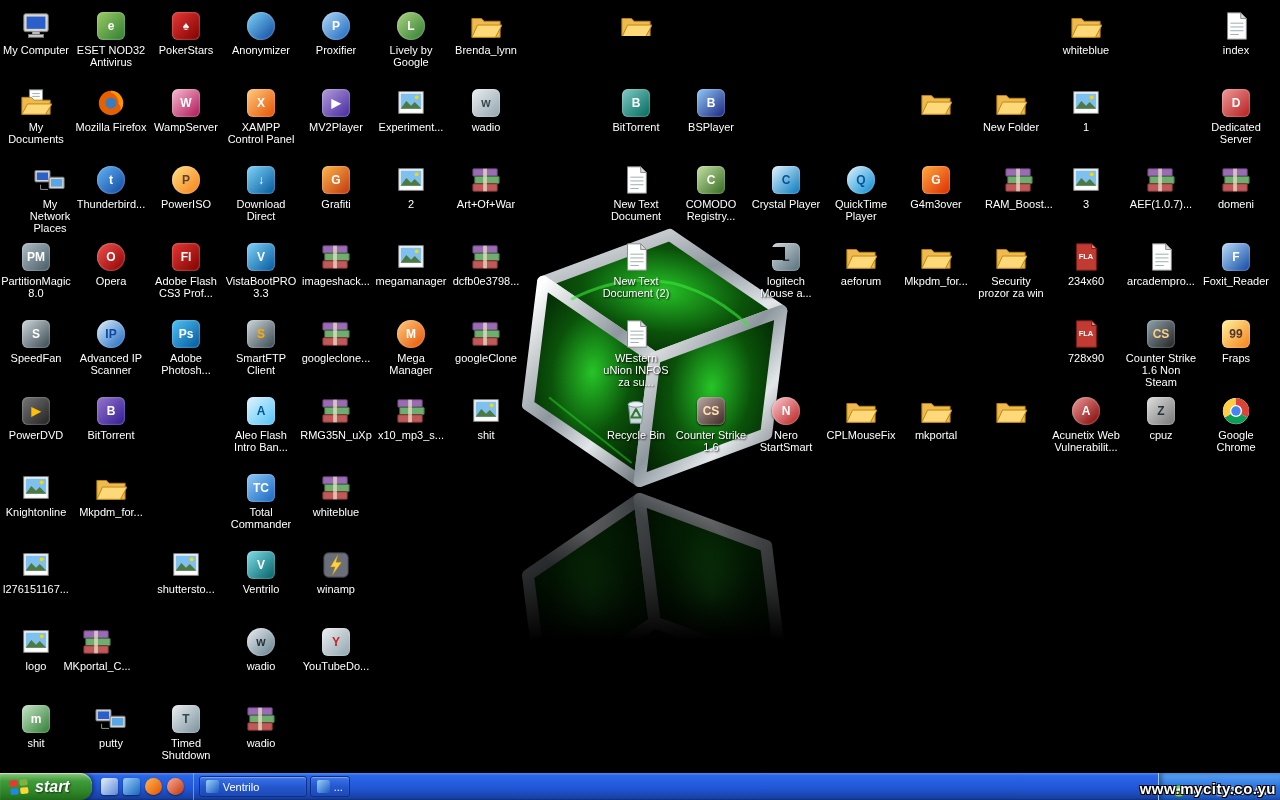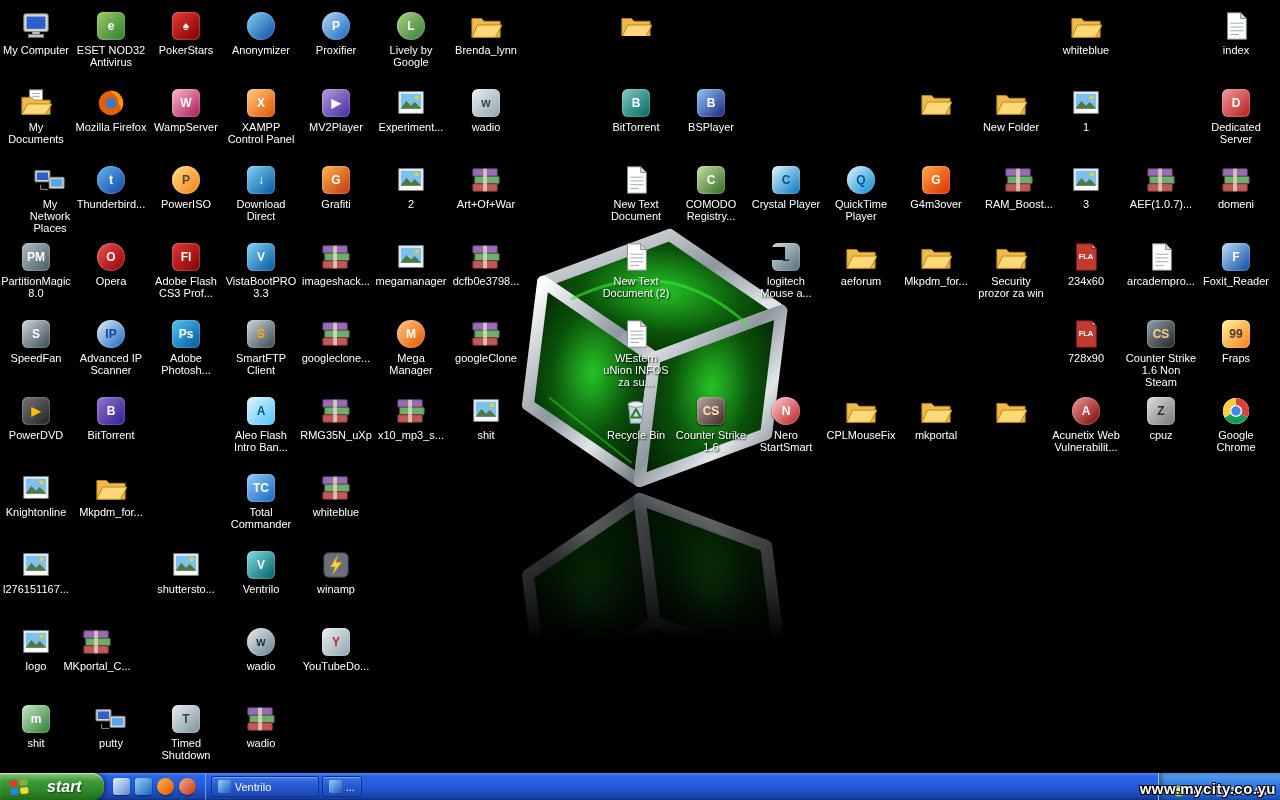--- a/index.html
+++ b/index.html
@@ -7,21 +7,21 @@
   #desktop{position:absolute;left:0;top:0;width:1280px;height:773px;background:#000;overflow:hidden}
   #wallpaper{position:absolute;left:495px;top:220px;z-index:1}
   #icons{position:absolute;left:0;top:0;width:1280px;height:773px;z-index:2}
   .icon{position:absolute;width:72px;text-align:center;cursor:pointer;z-index:5}
   .icon .gfx{width:34px;height:32px;margin:0 auto;display:flex;align-items:center;justify-content:center}
   .icon .lbl{margin-top:2px;font-size:11px;line-height:12px;color:#fff;text-shadow:1px 1px 2px #000;word-wrap:break-word}
   .appic{width:28px;height:28px;display:flex;align-items:center;justify-content:center;font-weight:bold;font-size:12px;box-shadow:inset 0 0 2px rgba(255,255,255,.6),0 1px 2px rgba(0,0,0,.8)}
   .censor{position:absolute;background:#000;z-index:6}
   #taskbar{position:absolute;left:0;bottom:0;width:1280px;height:27px;display:flex;align-items:stretch;z-index:20;
     background:linear-gradient(#4a8ef5,#2a66e8 10%,#2157d7 55%,#1941a5 92%,#10307e)}
-  .start-btn{display:flex;align-items:center;gap:18px;padding:0 22px 0 9px;cursor:pointer;
+  .start-btn{display:flex;align-items:center;gap:6px;padding:0 22px 0 9px;cursor:pointer;
     background:linear-gradient(#8cc97e,#3f9c3a 30%,#2e8327 72%,#1f6b1a);
     border-radius:0 12px 12px 0;box-shadow:inset 0 1px 1px rgba(255,255,255,.55),2px 0 5px rgba(0,0,0,.45);
     color:#fff;font-weight:bold;font-style:italic;font-size:16px;text-shadow:1px 1px 2px rgba(0,0,0,.6)}
   .quicklaunch{display:flex;align-items:center;gap:5px;padding:0 9px;border-right:1px solid rgba(180,205,245,.55)}
   .ql{width:17px;height:17px;border-radius:3px;cursor:pointer;box-shadow:0 1px 2px rgba(0,0,0,.5)}
   .tasks{display:flex;align-items:center;gap:3px;padding:0 5px;flex:1}
   .taskbtn{display:flex;align-items:center;gap:4px;height:21px;padding:0 6px;cursor:pointer;
     background:linear-gradient(#3d74ec,#2458cf 50%,#1c49b4);border:1px solid #0d2f86;border-radius:3px;
     color:#fff;font-size:11px;box-shadow:inset 0 1px 1px rgba(255,255,255,.35);overflow:hidden;white-space:nowrap}
   .taskbtn.main{width:108px}

